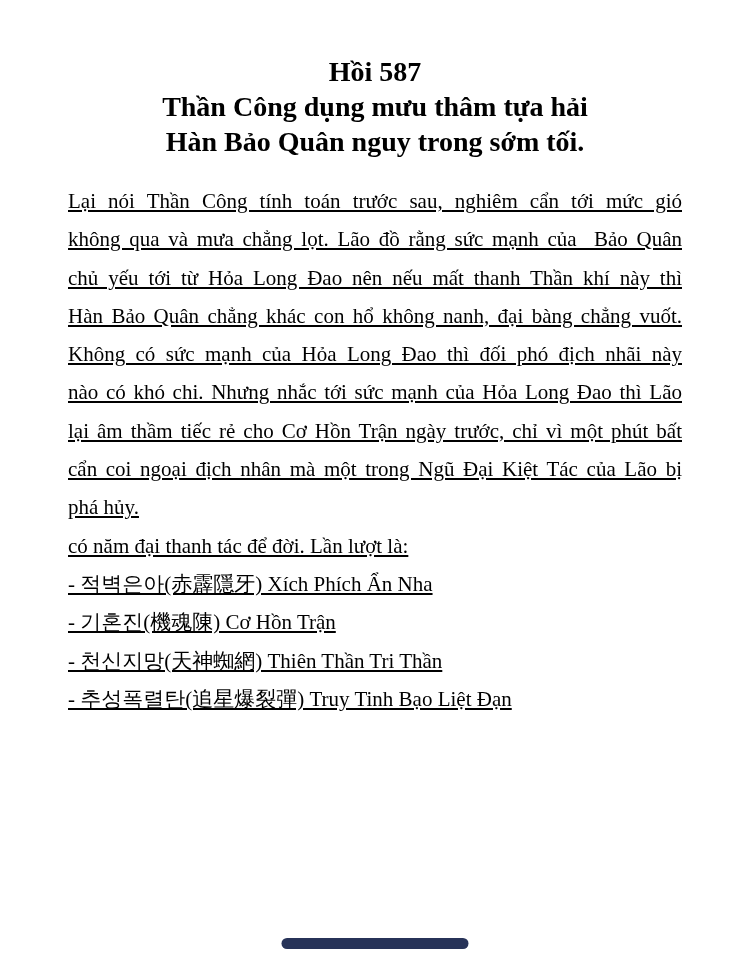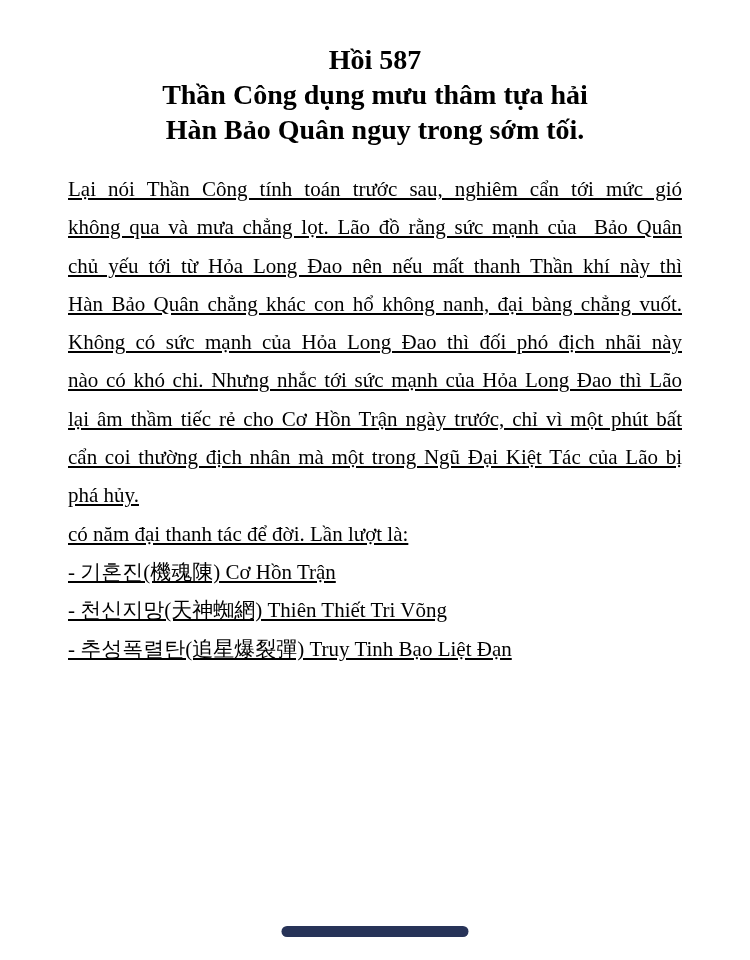--- a/index.html
+++ b/index.html
@@ -5,21 +5,21 @@
   * { margin: 0; padding: 0; box-sizing: border-box; }
   html, body { background: #ffffff; }
   .page {
     position: relative;
     width: 750px;
     height: 940px;
     background: #ffffff;
     color: #000000;
     font-family: "Liberation Serif", "DejaVu Serif", serif;
     overflow: hidden;
-    margin: 0 auto;
+    margin: 12px auto;
   }
   .content {
     padding: 42px 68px 0 68px;
   }
   .title {
     text-align: center;
     font-weight: bold;
     font-size: 28px;
     line-height: 35px;
   }
@@ -64,31 +64,32 @@
     <div class="body-text">
 
       <div>
         <div class="line jl">Lại nói Thần Công tính toán trước sau, nghiêm cẩn tới mức gió</div>
         <div class="line jl">không qua và mưa chẳng lọt. Lão đồ rằng sức mạnh của&nbsp; Bảo Quân</div>
         <div class="line jl">chủ yếu tới từ Hỏa Long Đao nên nếu mất thanh Thần khí này thì</div>
         <div class="line jl">Hàn Bảo Quân chẳng khác con hổ không nanh, đại bàng chẳng vuốt.</div>
         <div class="line jl">Không có sức mạnh của Hỏa Long Đao thì đối phó địch nhãi này</div>
         <div class="line jl">nào có khó chi. Nhưng nhắc tới sức mạnh của Hỏa Long Đao thì Lão</div>
         <div class="line jl">lại âm thầm tiếc rẻ cho Cơ Hồn Trận ngày trước, chỉ vì một phút bất</div>
-        <div class="line jl">cẩn coi thường địch nhân mà một trong Ngũ Đại Kiệt Tác của Lão bị</div>
+        <div class="line jl">cẩn coi ngoại địch nhân mà một trong Ngũ Đại Kiệt Tác của Lão bị</div>
         <div class="line">phá hủy.</div>
       </div>
 
       <div>
         <div class="line">có năm đại thanh tác để đời. Lần lượt là:</div>
       </div>
 
       <div>
+        <div class="line">- 적벽은아(赤霹隱牙) Xích Phích Ẩn Nha</div>
         <div class="line">- 기혼진(機魂陳) Cơ Hồn Trận</div>
-        <div class="line">- 천신지망(天神蜘網) Thiên Thiết Tri Võng</div>
+        <div class="line">- 천신지망(天神蜘網) Thiên Thần Tri Thần</div>
         <div class="line">- 추성폭렬탄(追星爆裂彈) Truy Tinh Bạo Liệt Đạn</div>
       </div>
 
 
     </div>
   </div>
 
   <div class="home-indicator" style="background: rgb(39, 51, 88);"></div>
 </div>
 

